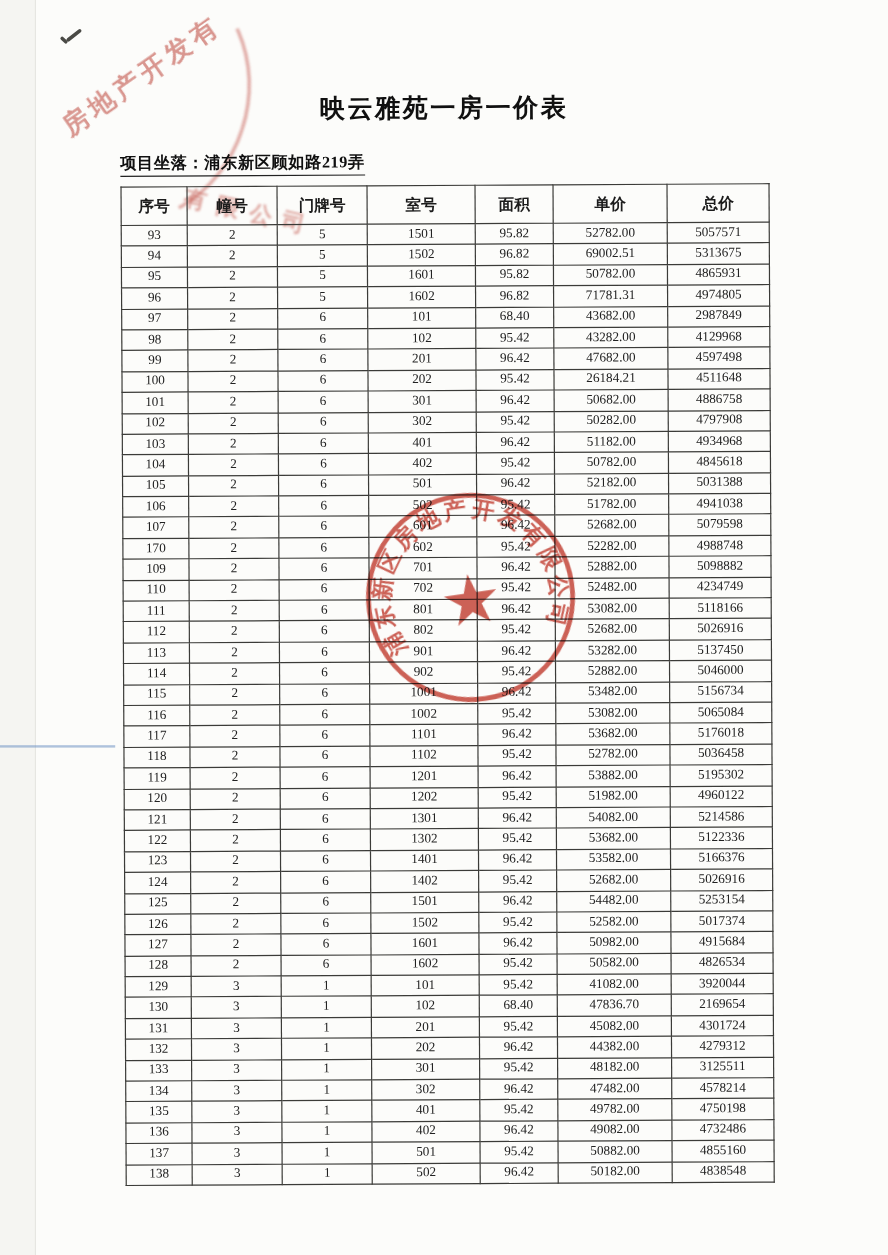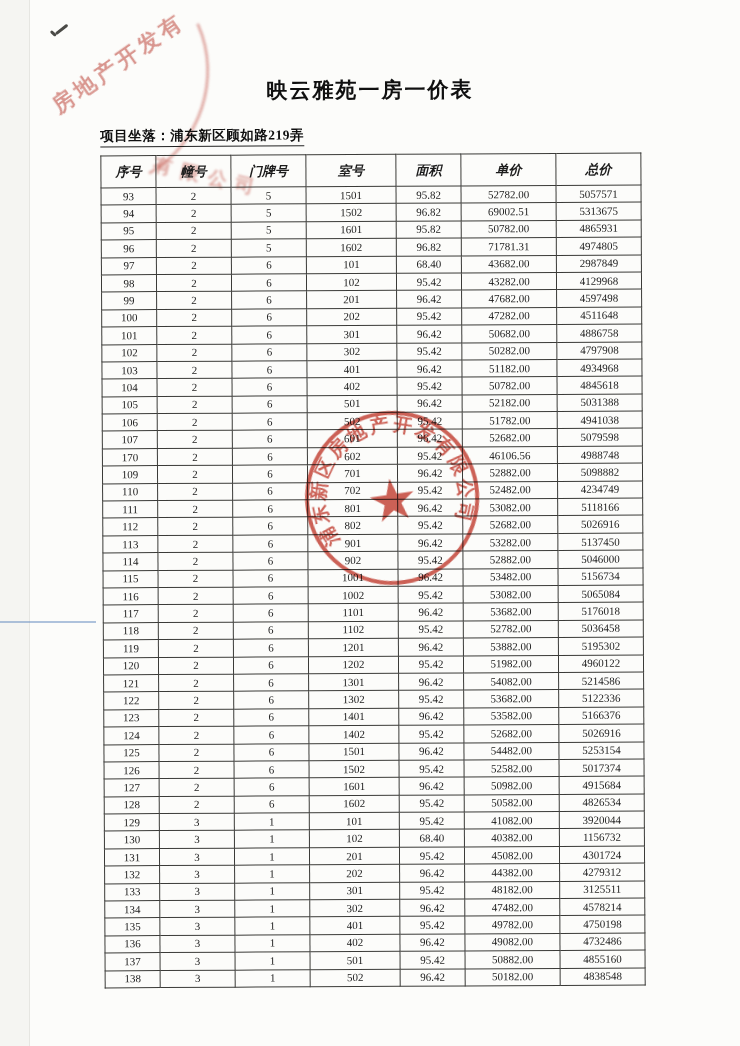--- a/index.html
+++ b/index.html
@@ -18,21 +18,21 @@
 
   .title{position:absolute;top:76px;left:0;width:740px;text-align:center;
     font-size:21px;font-weight:bold;letter-spacing:2px;color:#101010;}
   .location{position:absolute;left:100px;top:126px;font-size:13.5px;font-weight:bold;
     color:#101010;border-bottom:1.5px solid #222;padding-bottom:1px;letter-spacing:.5px;}
 
   table.price-table{position:absolute;left:100px;top:154px;width:540px;
     border-collapse:collapse;table-layout:fixed;}
   .price-table th,.price-table td{border:1px solid #3b3b38;text-align:center;
     overflow:hidden;white-space:nowrap;}
-  .price-table th{height:31px;font-size:13px;font-weight:bold;padding:0;font-style:italic;}
+  .price-table th{height:31px;font-size:13px;font-weight:bold;padding:0;}
   .price-table td{height:16.4px;font-size:11px;line-height:1;padding:0;color:#222;}
 
   
   .seal-corner{position:absolute;left:46px;top:96px;transform:rotate(-35deg);transform-origin:left top;
     font-size:22px;font-weight:bold;letter-spacing:4px;white-space:nowrap;
     color:rgba(181,48,36,.5);filter:blur(.6px);}
   .seal-frag-arc{position:absolute;left:12px;top:-32px;width:190px;height:214px;border-radius:50%;
     border:3px solid transparent;border-right-color:rgba(181,48,36,.38);
     transform:rotate(18deg);filter:blur(.8px);}
   .seal-frag2{position:absolute;left:152px;top:164px;transform:rotate(13deg);
@@ -148,21 +148,21 @@
             <td>96.42</td>
             <td>47682.00</td>
             <td>4597498</td>
           </tr>
           <tr>
             <td>100</td>
             <td>2</td>
             <td>6</td>
             <td>202</td>
             <td>95.42</td>
-            <td>47282.00</td>
+            <td>26184.21</td>
             <td>4511648</td>
           </tr>
           <tr>
             <td>101</td>
             <td>2</td>
             <td>6</td>
             <td>301</td>
             <td>96.42</td>
             <td>50682.00</td>
             <td>4886758</td>
@@ -220,21 +220,21 @@
             <td>96.42</td>
             <td>52682.00</td>
             <td>5079598</td>
           </tr>
           <tr>
             <td>170</td>
             <td>2</td>
             <td>6</td>
             <td>602</td>
             <td>95.42</td>
-            <td>46106.56</td>
+            <td>52282.00</td>
             <td>4988748</td>
           </tr>
           <tr>
             <td>109</td>
             <td>2</td>
             <td>6</td>
             <td>701</td>
             <td>96.42</td>
             <td>52882.00</td>
             <td>5098882</td>
@@ -418,22 +418,22 @@
             <td>95.42</td>
             <td>41082.00</td>
             <td>3920044</td>
           </tr>
           <tr>
             <td>130</td>
             <td>3</td>
             <td>1</td>
             <td>102</td>
             <td>68.40</td>
-            <td>40382.00</td>
-            <td>1156732</td>
+            <td>47836.70</td>
+            <td>2169654</td>
           </tr>
           <tr>
             <td>131</td>
             <td>3</td>
             <td>1</td>
             <td>201</td>
             <td>95.42</td>
             <td>45082.00</td>
             <td>4301724</td>
           </tr>

